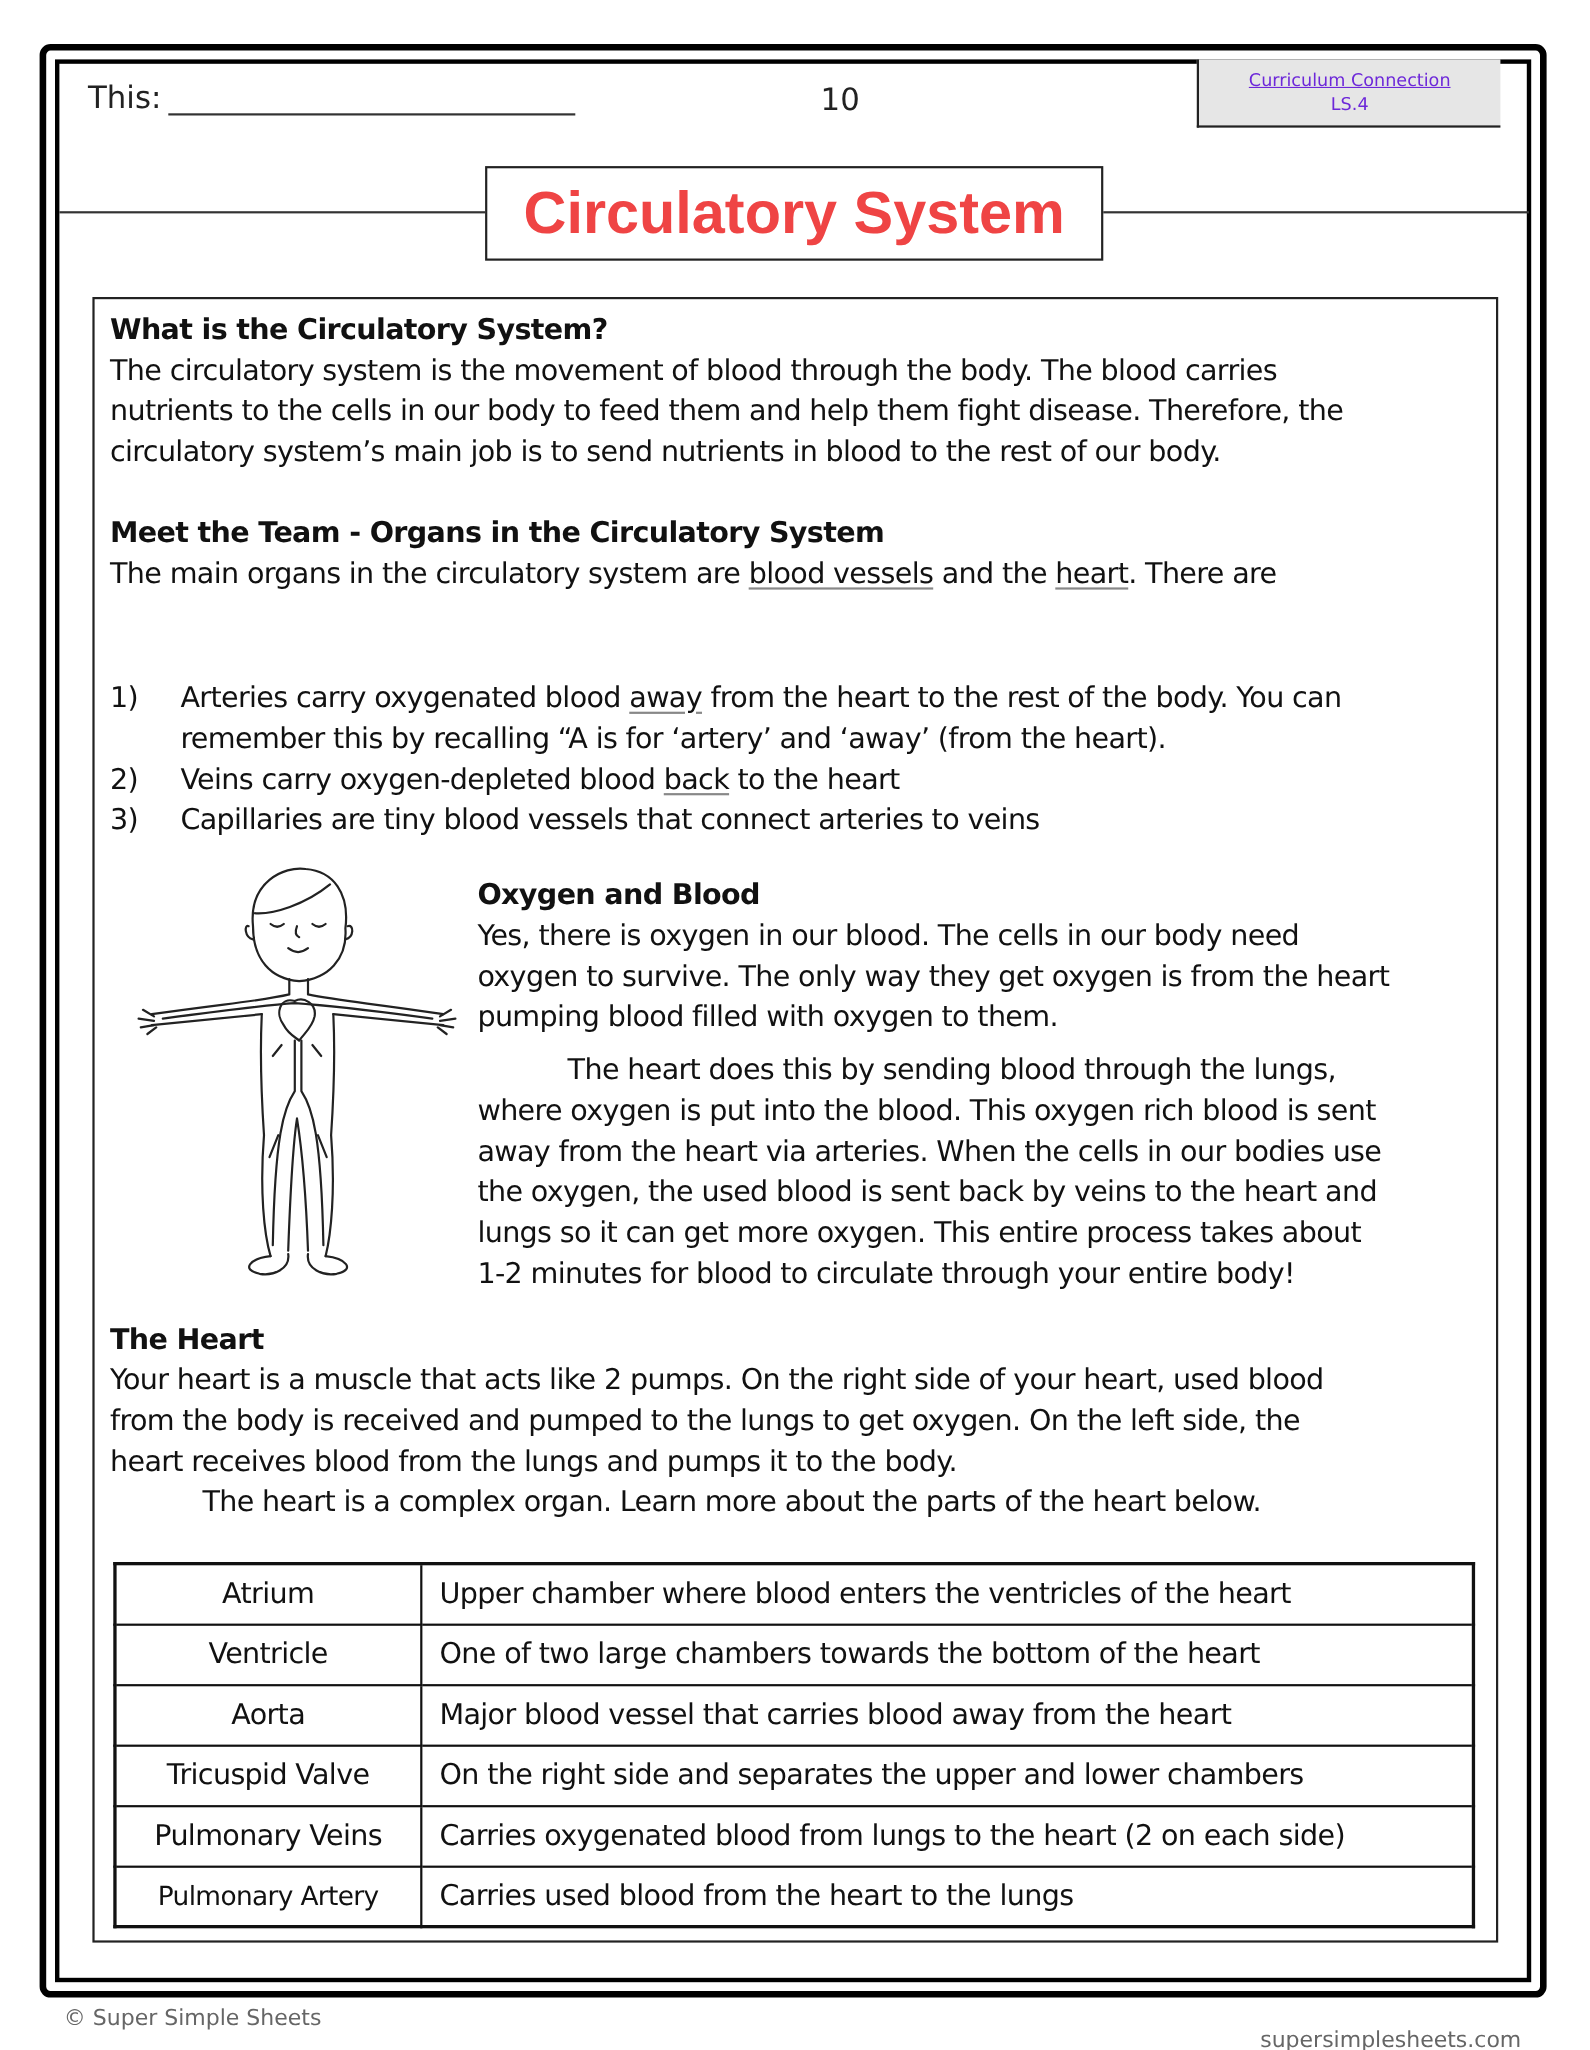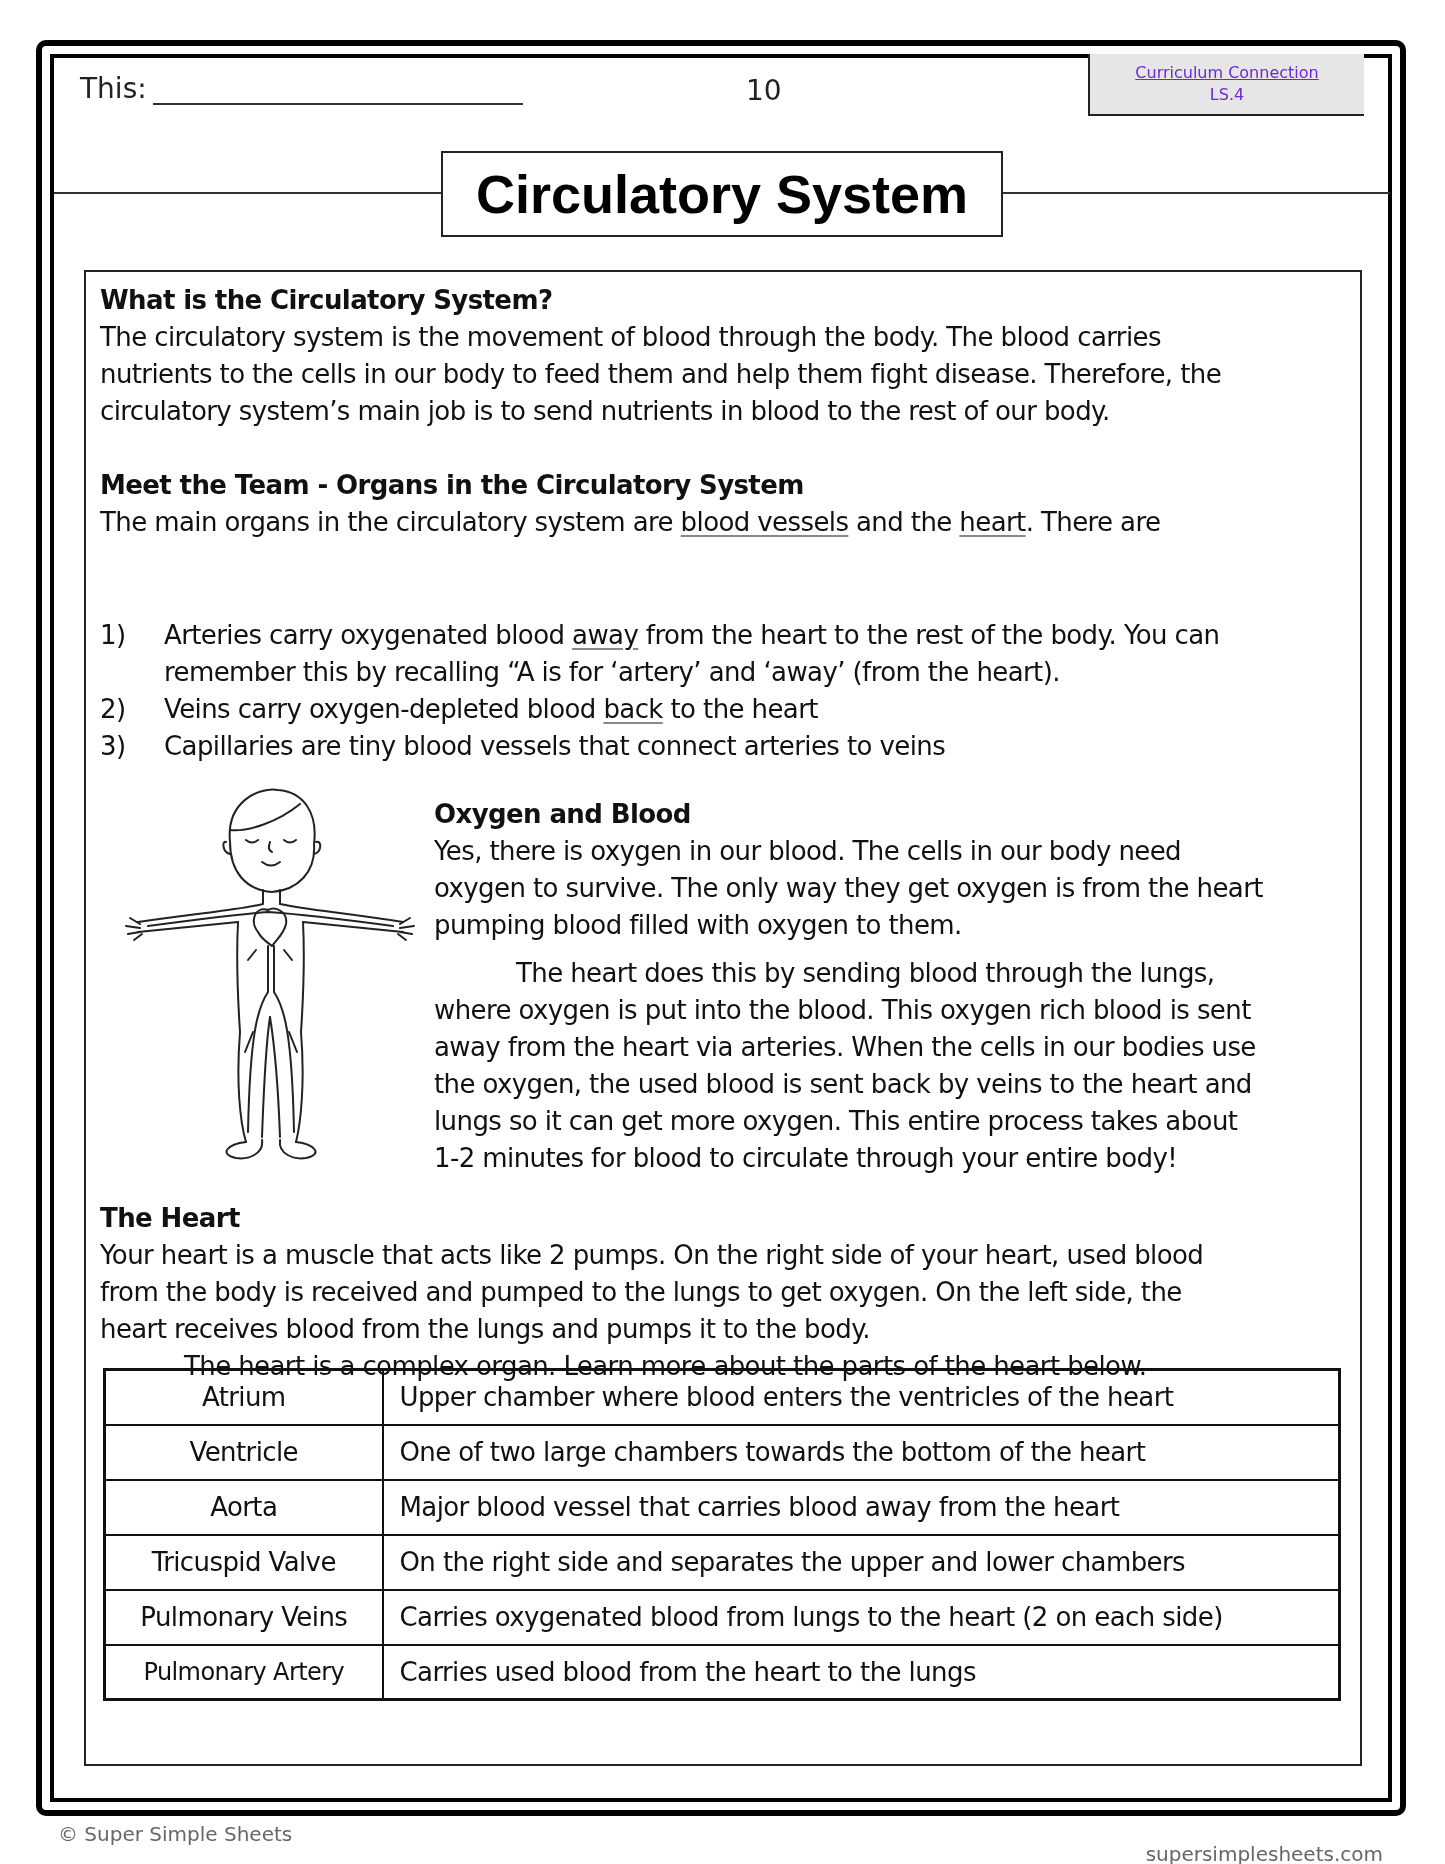--- a/index.html
+++ b/index.html
@@ -9,37 +9,37 @@
   .inner-frame { position: absolute; left: 50px; top: 54px; width: 1342px; height: 1748px; border: 4px solid #000; box-sizing: border-box; }
 
   .name-label { position: absolute; left: 80px; top: 72px; font-size: 28px; color: #222; font-family: "DejaVu Sans", sans-serif; }
   .name-line { display: inline-block; width: 370px; border-bottom: 2px solid #333; margin-left: 6px; height: 28px; vertical-align: bottom; }
   .page-number { position: absolute; left: 746px; top: 74px; font-size: 28px; color: #222; }
 
   .curriculum-box { position: absolute; left: 1088px; top: 54px; width: 276px; height: 62px; background: #e6e6e6; border: 2px solid #222; border-right: none; border-top: none; box-sizing: border-box; text-align: center; font-size: 16px; color: #6d28d9; line-height: 22px; padding-top: 8px; }
   .curriculum-box .cc-title { text-decoration: underline; }
 
   .title-rule { position: absolute; top: 192px; height: 2px; background: #333; }
-  .title-box { position: absolute; left: 441px; top: 151px; width: 562px; height: 86px; border: 2px solid #222; box-sizing: border-box; background: #fff; text-align: center; font-family: "Liberation Sans", sans-serif; font-weight: bold; font-size: 54px; line-height: 82px; color: #000000; }
+  .title-box { position: absolute; left: 441px; top: 151px; width: 562px; height: 86px; border: 2px solid #222; box-sizing: border-box; background: #fff; text-align: center; font-family: "Liberation Sans", sans-serif; font-weight: bold; font-size: 54px; line-height: 82px; color: #ef4444; }
 
   .content-box { position: absolute; left: 84px; top: 270px; width: 1278px; height: 1496px; border: 2px solid #222; box-sizing: border-box; }
 
   .text { position: absolute; font-size: 26px; line-height: 37px; color: #111; font-family: "DejaVu Sans", sans-serif; letter-spacing: -0.6px; }
   .heading { font-weight: bold; }
   .u { text-decoration: underline; text-decoration-color: #888; text-underline-offset: 4px; }
   b { font-weight: normal; }
 
   .list { position: absolute; left: 100px; top: 617px; width: 1240px; font-size: 26px; line-height: 37px; letter-spacing: -0.6px; }
   .list-item { display: flex; }
   .list-num { width: 64px; flex: none; }
   .list-body { flex: 1; }
 
   .figure { position: absolute; left: 118px; top: 782px; width: 300px; height: 380px; }
 
-  .heart-table { position: absolute; left: 103px; top: 1368px; width: 1238px; border-collapse: collapse; border: 3px solid #111; font-size: 26px; letter-spacing: -0.6px; }
+  .heart-table { position: absolute; left: 103px; top: 1420px; width: 1238px; border-collapse: collapse; border: 3px solid #111; font-size: 26px; letter-spacing: -0.6px; }
   .heart-table td { border: 2px solid #111; height: 55px; padding: 0 16px; box-sizing: border-box; }
   .heart-table td.term { width: 278px; text-align: center; }
 
   .footer-left { position: absolute; left: 58px; top: 1822px; font-size: 20px; color: #666; }
   .footer-right { position: absolute; right: 62px; top: 1822px; font-size: 20px; color: #666; margin-top: 20px; }
 </style>
 </head>
 <body>
 
 <div class="outer-frame"></div>

